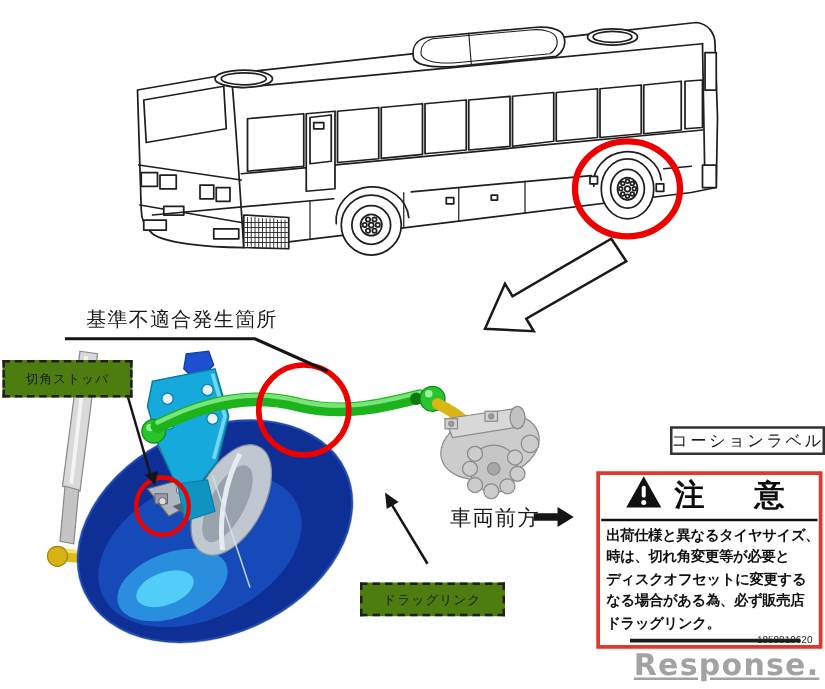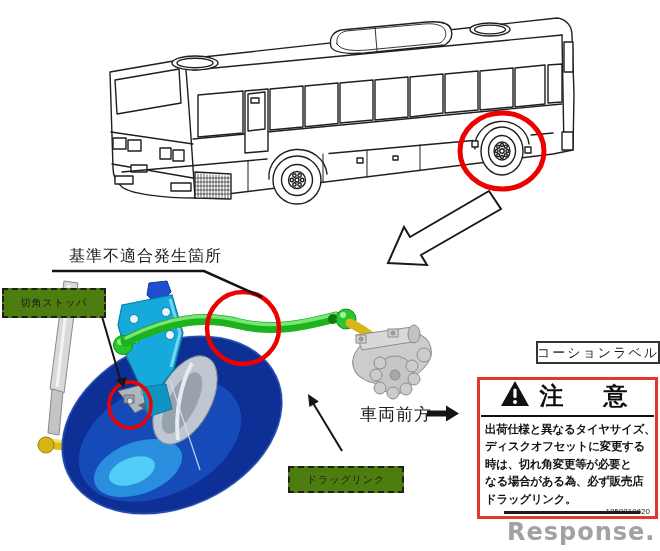--- a/index.html
+++ b/index.html
@@ -20,21 +20,21 @@
                   height:40px;border-bottom:2.5px solid #111;margin:0 1px;}
   .caution-heading{font-family:"Liberation Sans","DejaVu Sans",sans-serif;font-weight:bold;
                    font-size:24px;letter-spacing:8px;white-space:pre;color:#0d0d0d;}
   .caution-body{padding:4px 4px 0 5px;font-family:"Liberation Sans","DejaVu Sans",sans-serif;
                 font-weight:bold;font-size:11.5px;line-height:17.4px;letter-spacing:-0.3px;
                 white-space:nowrap;color:#111;}
   .caution-number{font-family:"Liberation Sans","DejaVu Sans",sans-serif;font-size:8px;
                   text-align:right;padding-right:5px;margin-top:-1px;color:#222;}
   .caution-bottom-bar{position:absolute;left:24px;bottom:2px;width:136px;height:3.5px;background:#1c1c1c;}
   .watermark{font-family:"DejaVu Sans","Liberation Sans",sans-serif;font-weight:bold;
-             font-size:24px;color:#a2a2a2;letter-spacing:1px;z-index:7;}
+             font-size:24px;color:#a2a2a2;letter-spacing:1px;z-index:7;text-decoration:underline;}
   .vehicle-front{font-size:17px;letter-spacing:1px;z-index:6;}
 </style>
 </head>
 <body>
 
 <div class="stage">
 
   <svg class="abs" style="left:75px;top:2px;z-index:1" width="505" height="230" viewBox="0 0 505 230">
     <g class="lineart">
 
@@ -263,22 +263,22 @@
     <div class="caution-header">
       <svg width="30" height="27" viewBox="0 0 30 27">
         <polygon points="15,1 29,26 1,26" fill="#111"></polygon>
         <rect x="13.4" y="8.5" width="3.2" height="9.5" rx="1.5" fill="#fff"></rect>
         <circle cx="15" cy="22" r="2" fill="#fff"></circle>
       </svg>
       <span class="caution-heading">注　意</span>
     </div>
     <div class="caution-body">
       <div>出荷仕様と異なるタイヤサイズ、</div>
+      <div>時は、切れ角変更等が必要と</div>
       <div>ディスクオフセットに変更する</div>
-      <div>時は、切れ角変更等が必要と</div>
       <div>なる場合がある為、必ず販売店</div>
       <div>ドラッグリンク。</div>
     </div>
     <div class="caution-number">1858819620</div>
     <div class="caution-bottom-bar"></div>
   </div>
 
   <div class="abs watermark" style="left:507px;top:518px;">Response.</div>
 
 </div>

